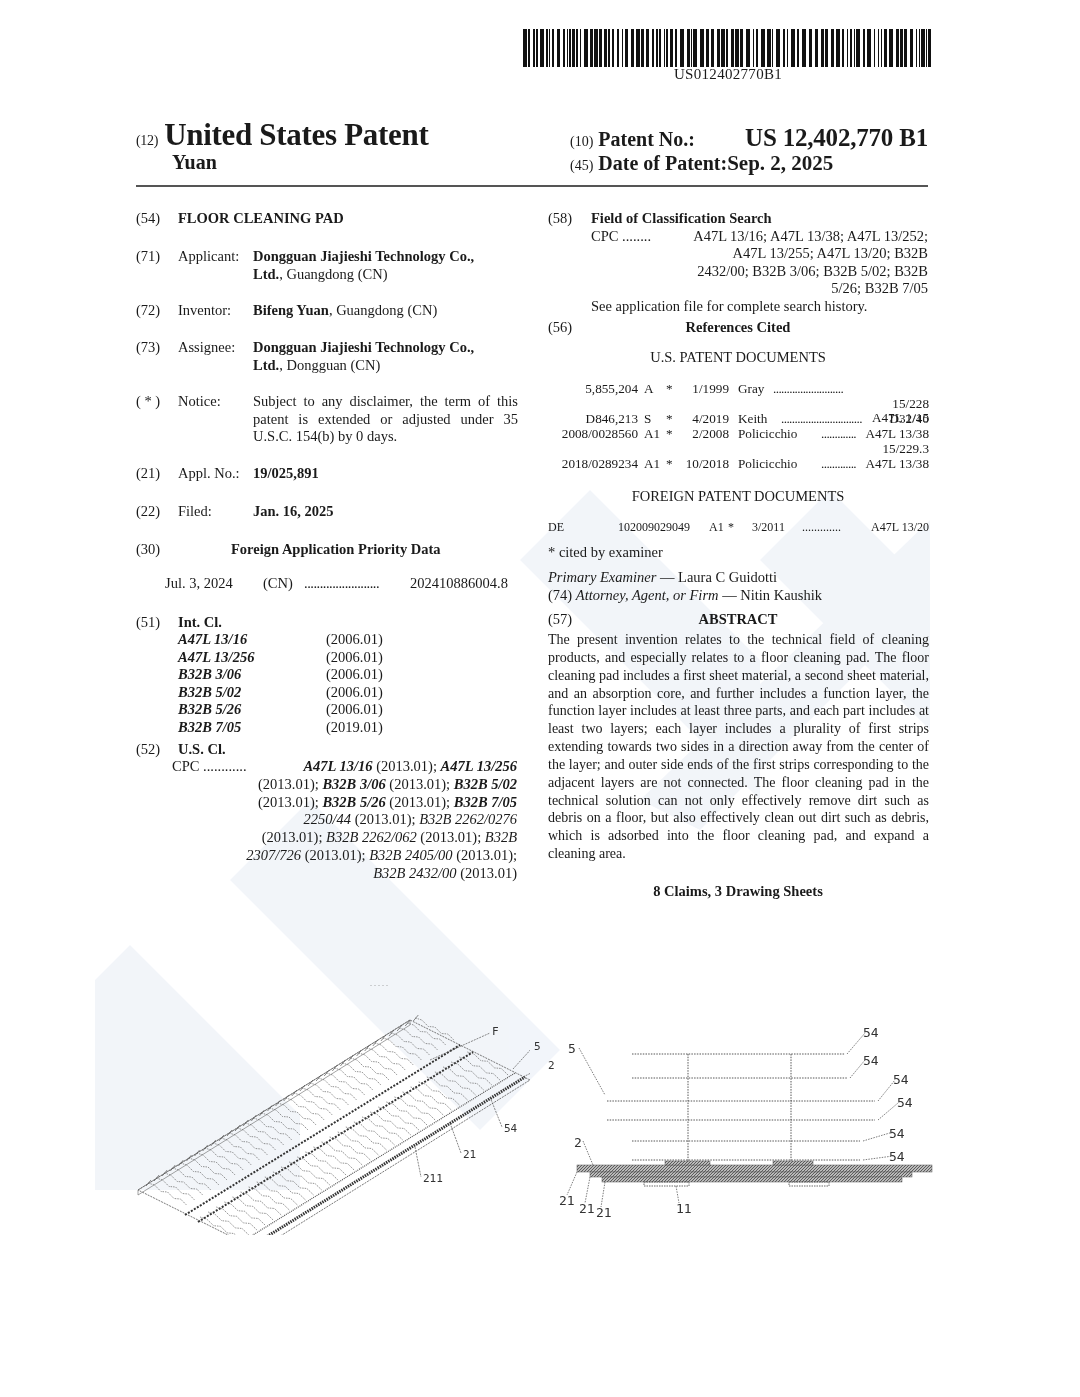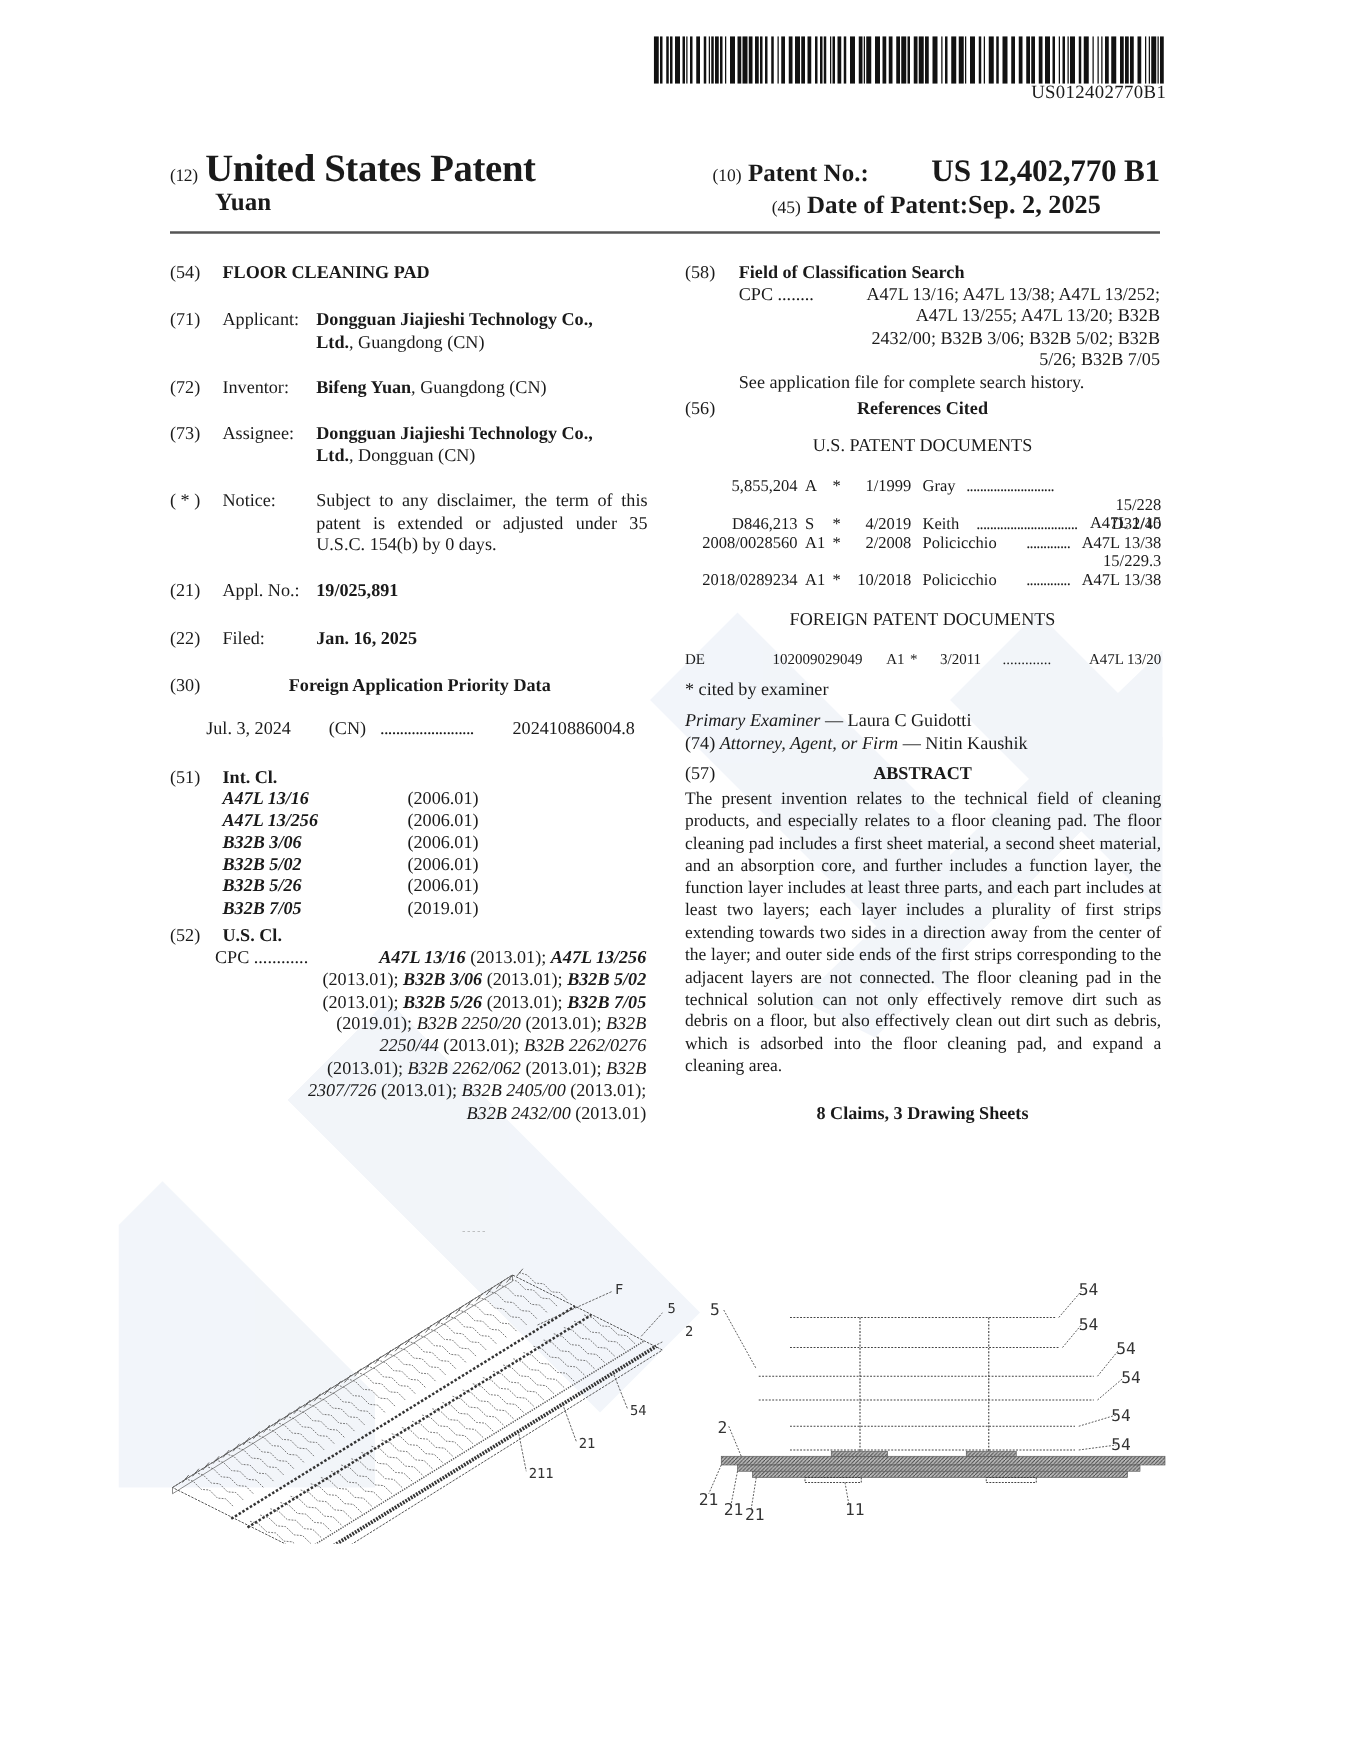--- a/index.html
+++ b/index.html
@@ -5,29 +5,29 @@
   html, body { margin: 0; padding: 0; background: #ffffff; }
   body {
     width: 1080px; height: 1397px; position: relative; overflow: hidden;
     font-family: "Liberation Serif", "DejaVu Serif", serif; color: #1a1a1a;
   }
   .abs { position: absolute; }
   .watermark { position: absolute; left: 0; top: 0; width: 1080px; height: 1397px; pointer-events: none; }
 
   
   #barcode { left: 523px; top: 29px; width: 410px; height: 38px; }
-  #barcode-text { left: 523px; top: 66px; width: 410px; text-align: right; font-size: 15px; letter-spacing: 0.3px; }
+  #barcode-text { left: 523px; top: 66px; width: 410px; text-align: center; font-size: 15px; letter-spacing: 0.3px; }
 
   
   .hdr-num { font-size: 14px; font-weight: normal; }
   #hdr-title { left: 136px; top: 117px; font-size: 31px; font-weight: bold; letter-spacing: -0.3px; }
   #hdr-title .hdr-num { margin-right: 6px; }
   #hdr-inventor { left: 172px; top: 151px; font-size: 20px; font-weight: bold; }
   #hdr-patno { left: 570px; top: 124px; width: 358px; font-size: 20px; font-weight: bold; display: flex; justify-content: space-between; align-items: baseline; }
-  #hdr-date  { left: 570px; top: 151px; width: 358px; font-size: 20px; font-weight: bold; display: flex; justify-content: center; align-items: baseline; }
+  #hdr-date  { left: 570px; top: 151px; width: 358px; font-size: 20px; font-weight: bold; display: flex; justify-content: flex-start; align-items: baseline; }
   #hdr-patno .val { font-size: 25px; letter-spacing: -0.2px; }
   #hdr-date .val { font-size: 21px; }
   #hdr-rule { left: 136px; top: 185px; width: 792px; height: 2px; background: #555; }
 
   
   .fld { position: absolute; font-size: 14.5px; line-height: 17.5px; }
   .fld .code { position: absolute; left: 0; top: 0; }
   .fld .lbl { position: absolute; left: 42px; top: 0; }
   .fld .val { position: absolute; left: 117px; top: 0; width: 265px; text-align: justify; }
   .b { font-weight: bold; }
@@ -249,21 +249,20 @@
   <span class="code">(52)</span>
   <span class="lbl b">U.S. Cl.</span>
 </div>
 <div class="uscl">
   <div style="display:flex; justify-content:space-between;">
     <span><span>CPC</span> <span>............</span></span>
     <span><span class="bi">A47L 13/16</span><span> (2013.01); </span><span class="bi">A47L 13/256</span></span>
   </div>
   <div><span>(2013.01); </span><span class="bi">B32B 3/06</span><span> (2013.01); </span><span class="bi">B32B 5/02</span></div>
   <div><span>(2013.01); </span><span class="bi">B32B 5/26</span><span> (2013.01); </span><span class="bi">B32B 7/05</span></div>
-  <div><span>(2019.01); </span><span class="i">B32B 2250/20</span><span> (2013.01); </span><span class="i">B32B</span></div>
   <div><span class="i">2250/44</span><span> (2013.01); </span><span class="i">B32B 2262/0276</span></div>
   <div><span>(2013.01); </span><span class="i">B32B 2262/062</span><span> (2013.01); </span><span class="i">B32B</span></div>
   <div><span class="i">2307/726</span><span> (2013.01); </span><span class="i">B32B 2405/00</span><span> (2013.01);</span></div>
   <div><span class="i">B32B 2432/00</span><span> (2013.01)</span></div>
 </div>
 
 <div class="rcol" style="top:210px;">
   <div style="position:relative; height:17.5px;">
     <span style="position:absolute; left:0;">(58)</span>
     <span class="b" style="position:absolute; left:43px;">Field of Classification Search</span>

